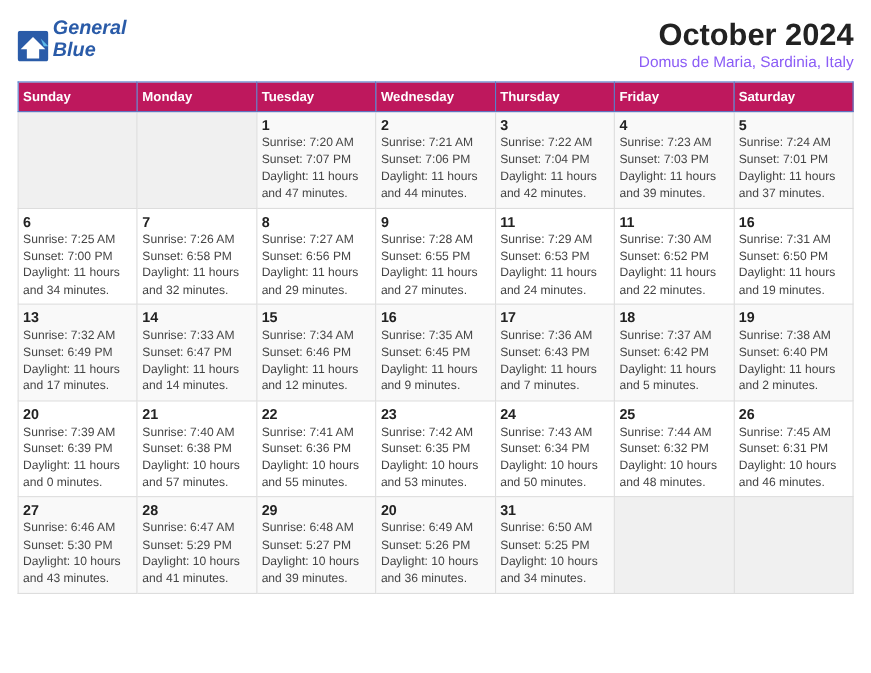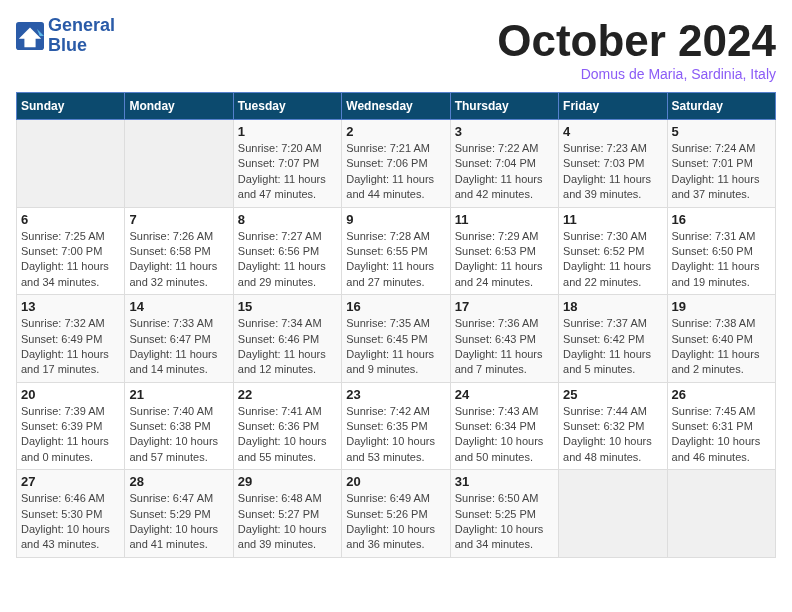--- a/index.html
+++ b/index.html
@@ -11,56 +11,57 @@
       padding: 16px;
     }
     .header {
       display: flex;
       justify-content: space-between;
       align-items: flex-start;
       margin-bottom: 10px;
     }
     .logo {
       display: flex;
-      align-items: center;
+      align-items: flex-end;
+      font-style: italic;
     }
     .logo-text {
       font-size: 18px;
       font-weight: bold;
       color: #2a5ba8;
       line-height: 1.1;
     }
     .logo-text span {
       display: block;
       color: #2a5ba8;
     }
     .logo-icon {
       width: 28px;
       height: 28px;
       margin-right: 4px;
     }
     .title-block {
       text-align: right;
     }
     .month-title {
-      font-size: 44px;
+      font-size: 28px;
       font-weight: bold;
       color: #222;
     }
     .subtitle {
       font-size: 14px;
       color: #8b5cf6;
     }
     table {
       width: 100%;
       border-collapse: collapse;
       font-size: 11px;
     }
     thead tr {
-      background: #0c4a6e;
+      background: #be185d;
       color: #fff;
     }
     thead th {
       padding: 6px 4px;
       text-align: left;
       font-size: 12px;
       font-weight: bold;
       border: 1px solid #5580cc;
     }
     tbody tr {

